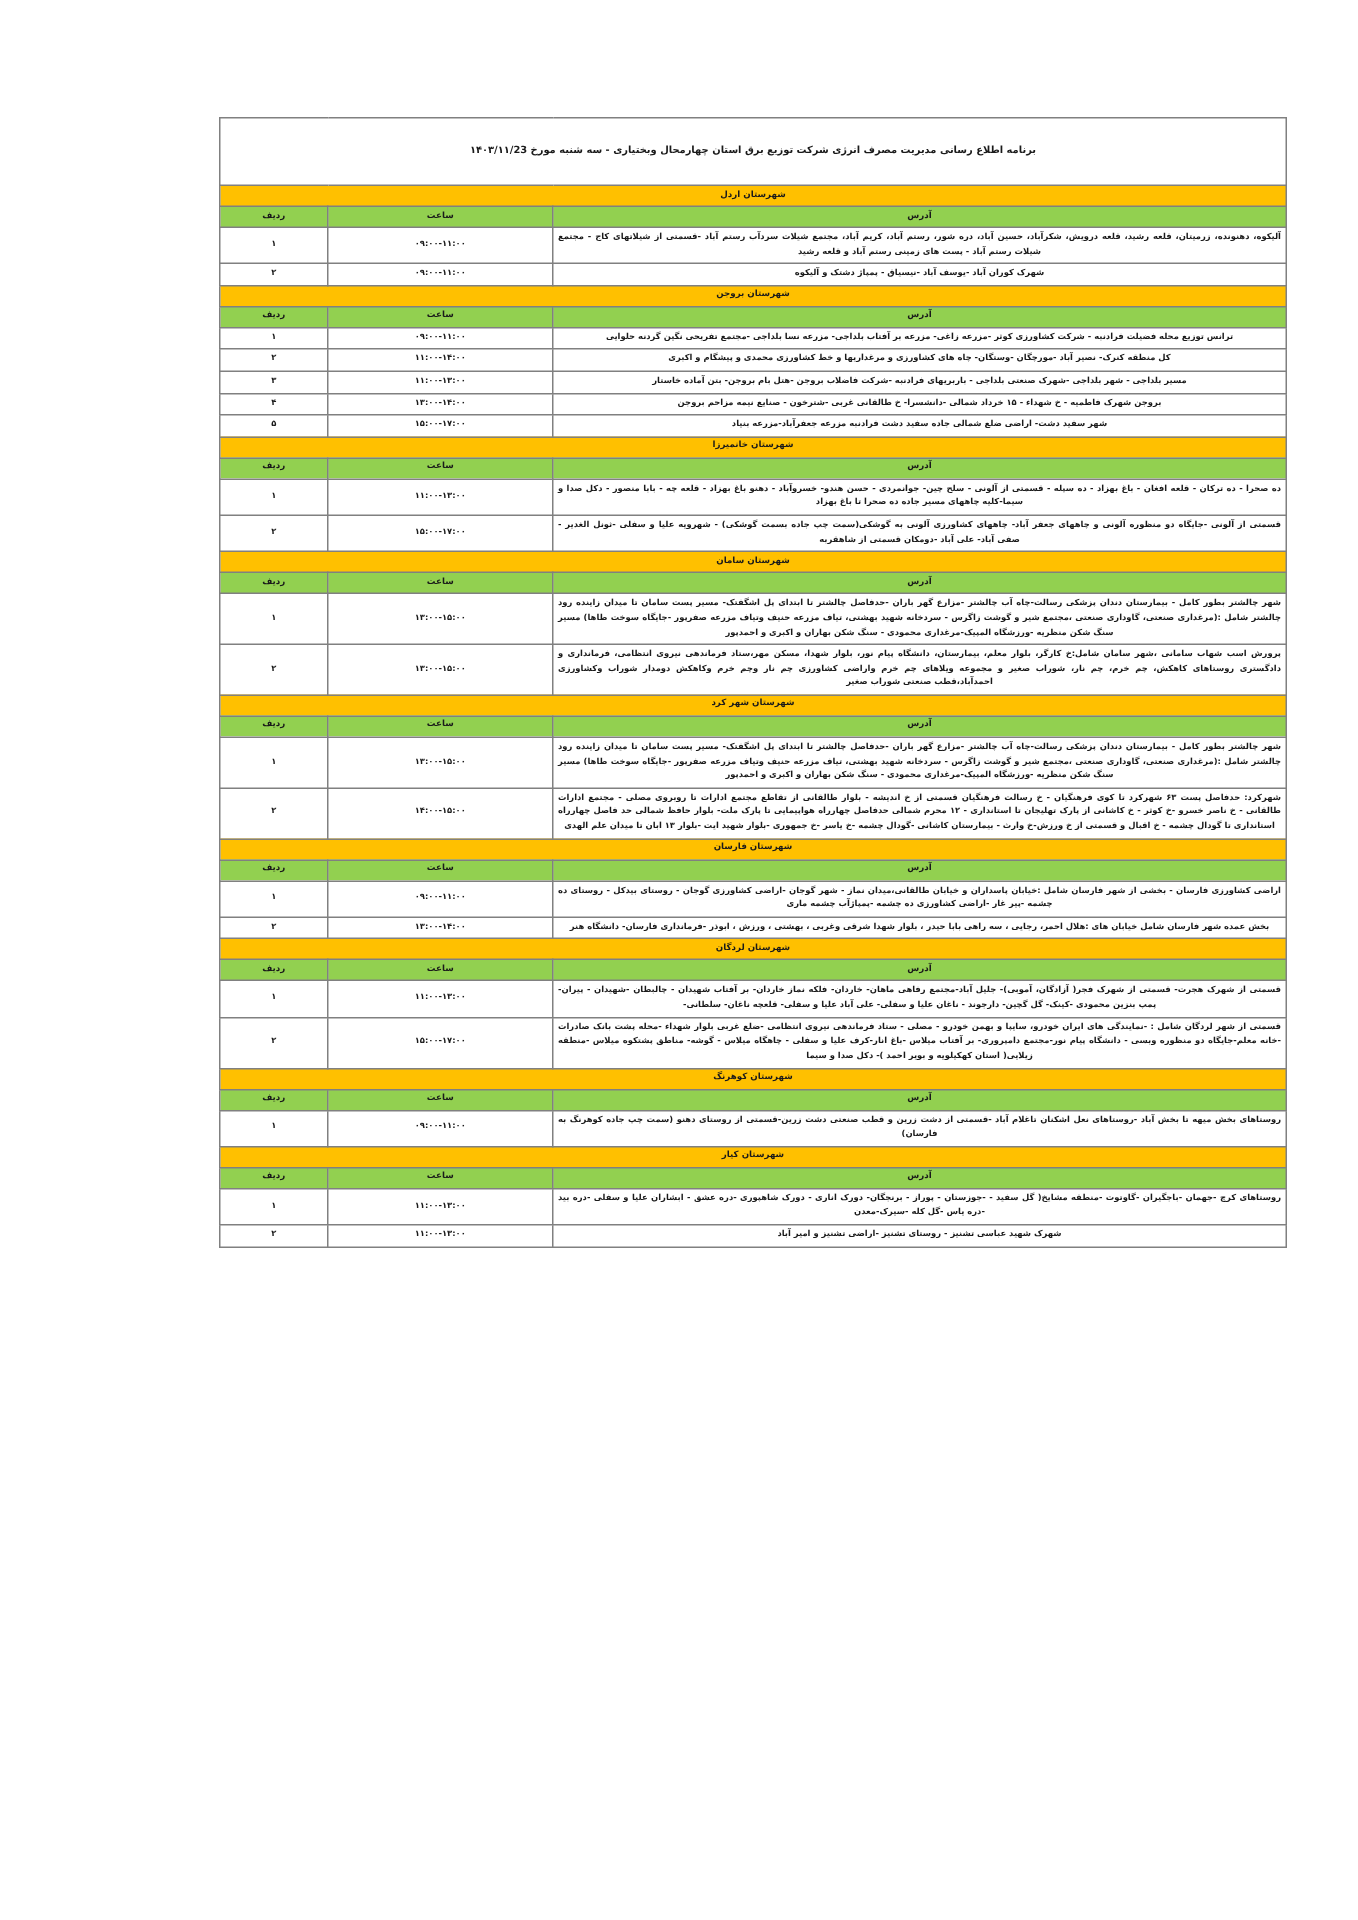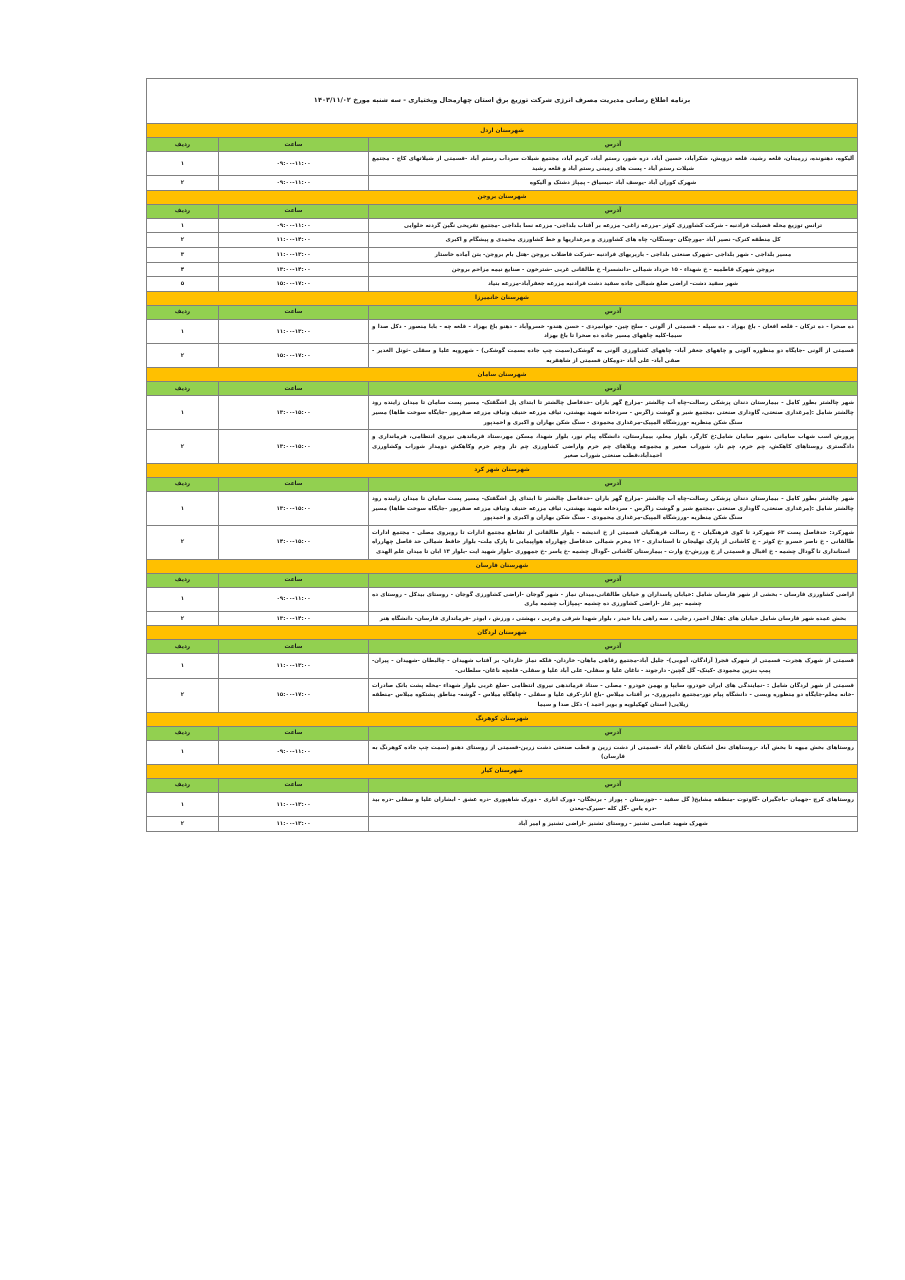--- a/index.html
+++ b/index.html
@@ -96,21 +96,21 @@
 <div id="page">
   <div id="sheet">
     <table class="schedule">
       <colgroup>
         <col class="c-address">
         <col class="c-time">
         <col class="c-num">
       </colgroup>
       <tbody id="table-body">
           <tr class="doc-title">
-            <td colspan="3">برنامه اطلاع رسانی مدیریت مصرف انرژی شرکت توزیع برق استان چهارمحال وبختیاری - سه شنبه مورخ ۱۴۰۳/۱۱/۰۲</td>
+            <td colspan="3">برنامه اطلاع رسانی مدیریت مصرف انرژی شرکت توزیع برق استان چهارمحال وبختیاری - سه شنبه مورخ ۱۴۰۳/۱۱/23</td>
           </tr>
           <tr class="city-band">
             <td colspan="3">شهرستان اردل</td>
           </tr>
           <tr class="col-head">
             <td>آدرس</td>
             <td>ساعت</td>
             <td>ردیف</td>
           </tr>
           <tr class="data-row">

